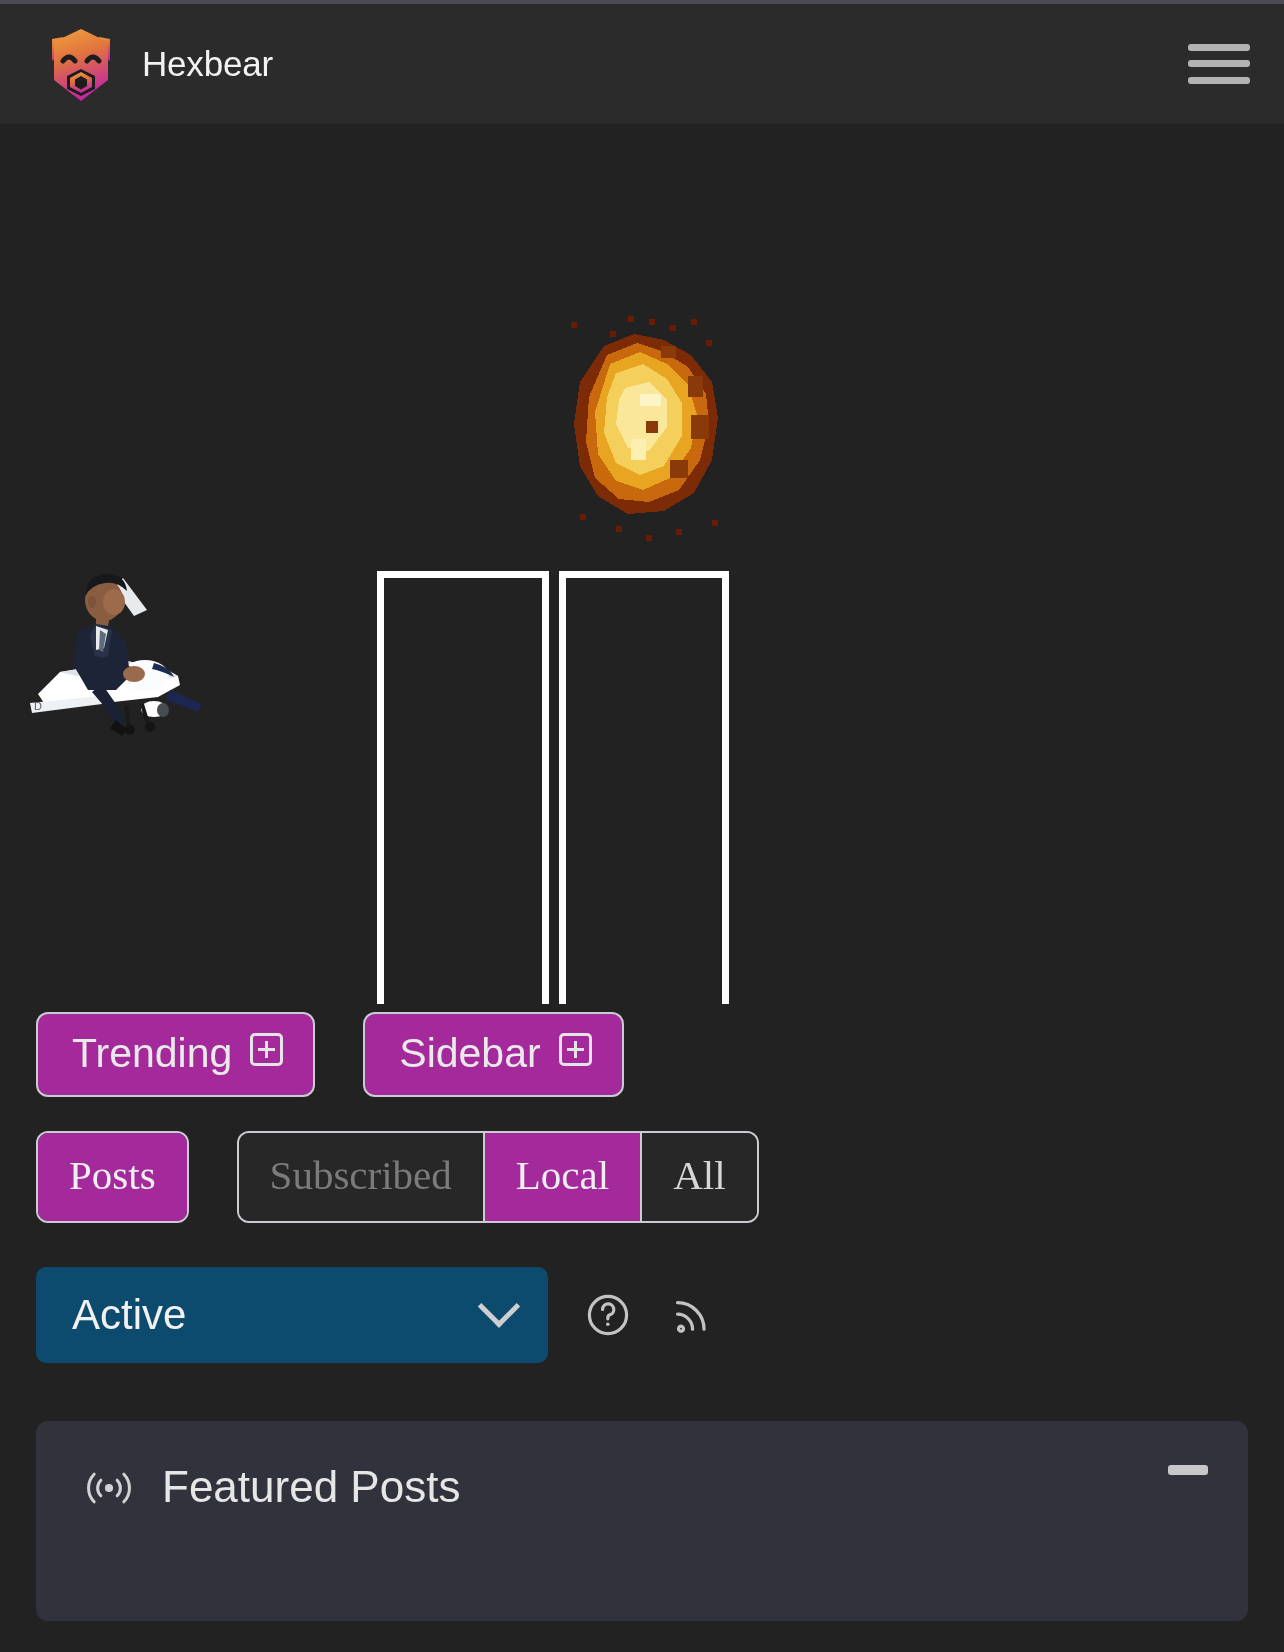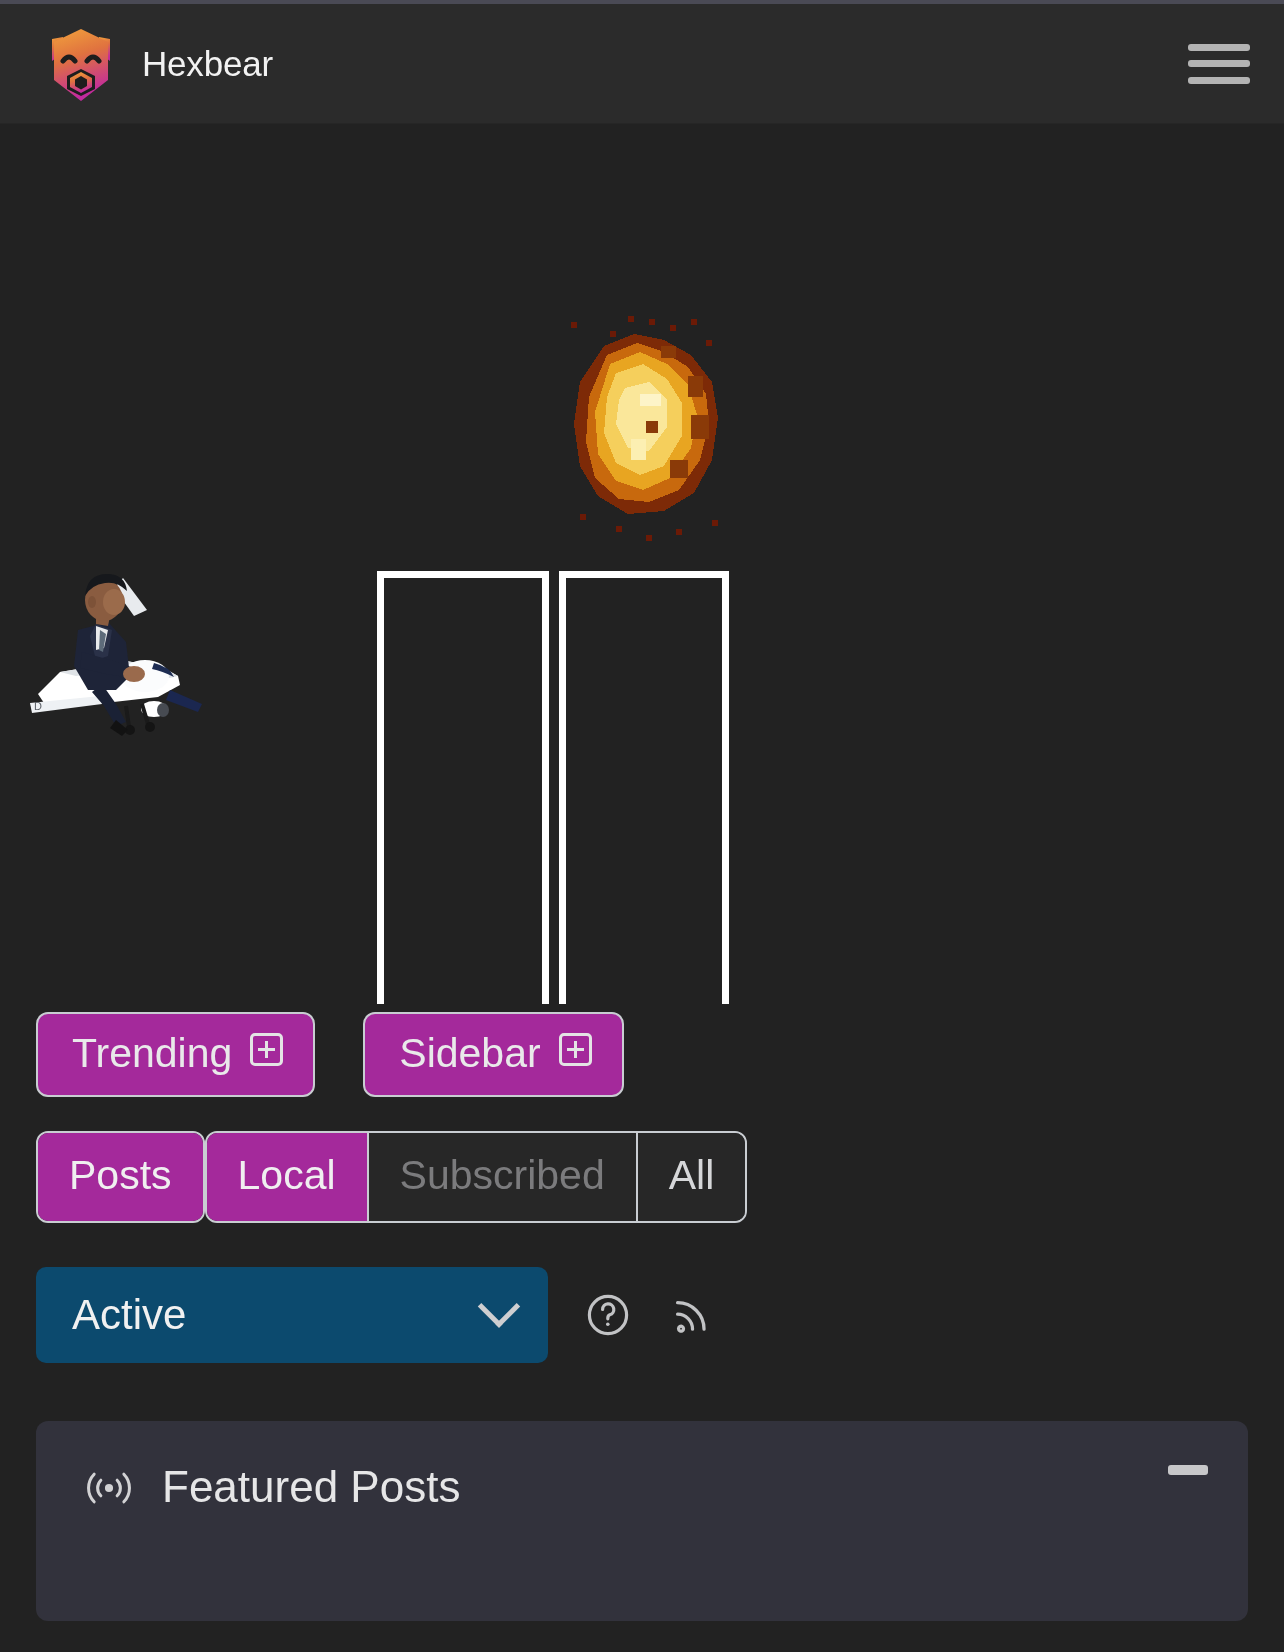--- a/index.html
+++ b/index.html
@@ -88,21 +88,21 @@
   }
   .plus-box::before, .plus-box::after {
     content: ""; position: absolute; background: #e4e4e5;
   }
   .plus-box::before { left: 5px; right: 5px; top: 12px; height: 3px; }
   .plus-box::after  { top: 5px; bottom: 5px; left: 12px; width: 3px; }
 
   
   .tabs-row {
     display: flex; align-items: center;
-    margin-top: 34px; padding-left: 36px; 
+    margin-top: 34px; padding-left: 36px; gap: 48px; font-family: Liberation Serif, serif;
   }
   .seg-group {
     display: inline-flex;
     border: 2px solid #c9cdd2;
     border-radius: 12px;
     overflow: hidden;
   }
   .seg {
     font-size: 41px; line-height: 1;
     padding: 22px 31px 25px 31px;
@@ -300,22 +300,22 @@
     </button>
   </div>
 
   <div class="tabs-row">
 
     <div class="seg-group">
       <div class="seg active">Posts</div>
     </div>
 
     <div class="seg-group">
+      <div class="seg disabled">Subscribed</div>
       <div class="seg active">Local</div>
-      <div class="seg disabled">Subscribed</div>
       <div class="seg">All</div>
     </div>
   </div>
 
   <div class="sort-row">
     <div class="select-box">
       <span>Active</span>
       <span class="chev"></span>
     </div>
 

